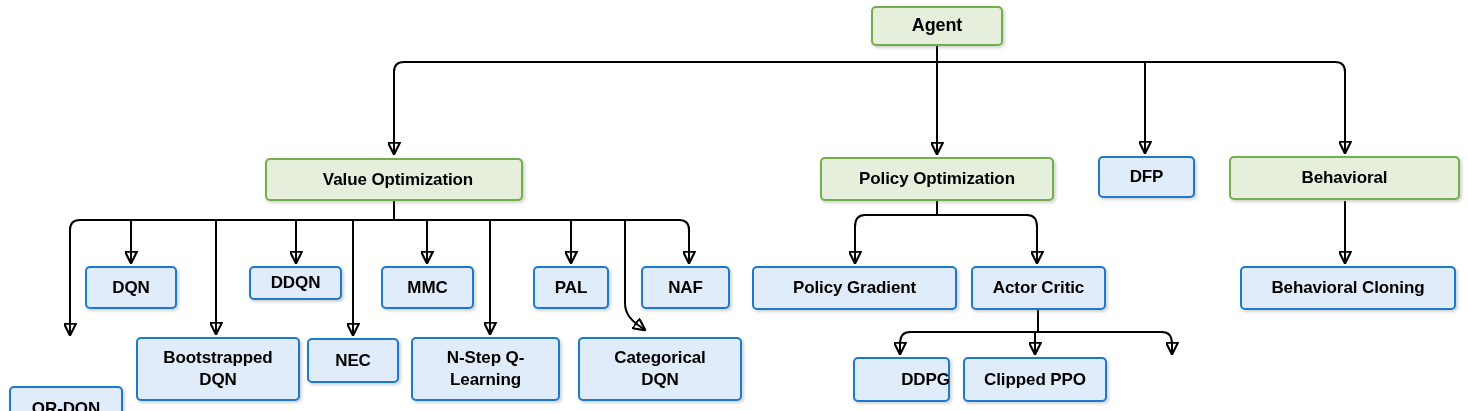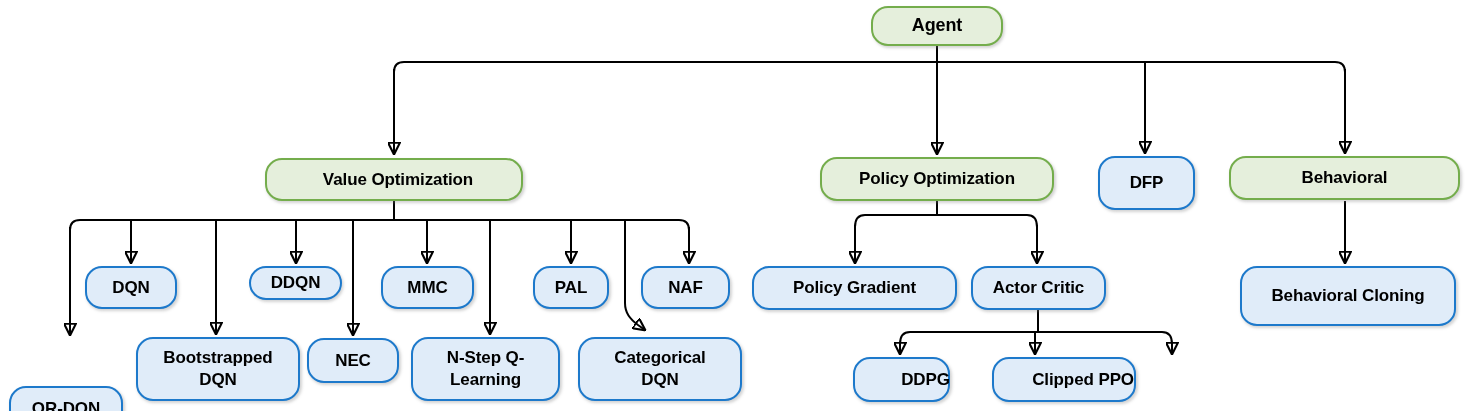--- a/index.html
+++ b/index.html
@@ -11,21 +11,21 @@
     overflow:hidden;
   }
   .connector-layer { position:absolute; left:0; top:0; z-index:0; }
   .connector-layer path { stroke:var(--line, #000); stroke-width:2; fill:none; }
   .node {
     position:absolute; z-index:1;
     display:flex; align-items:center; justify-content:center;
     text-align:center;
     font-weight:bold; font-size:17px; letter-spacing:-0.1px;
     color:var(--text, #000);
-    border-radius:17px;
+    border-radius:5px;
     line-height:1.28;
     box-shadow:1.5px 2px 3px rgba(130,130,130,0.35);
     box-sizing:border-box;
   }
   .green { background:var(--green_fill, #e5efdc); border:2.5px solid var(--green_border, #74ad4c); }
   .blue  { background:var(--blue_fill, #e0ecf9); border:2.5px solid var(--blue_border, #1d79cb); }
   .lg { font-size:18px; }
   .two-line span { display:inline-block; max-width:118px; }
   .two-line.narrow span { max-width:100px; }
 </style>
@@ -77,21 +77,21 @@
   <div class="node green lg" style="left:871px; top:6px; width:132px; height:40px;">
       <span>Agent</span>
     </div>
 
   <div class="node green" style="left:265px; top:158px; width:258px; height:43px;padding-left:8px;">
       <span>Value Optimization</span>
     </div>
   <div class="node green" style="left:820px; top:157px; width:234px; height:44px;">
       <span>Policy Optimization</span>
     </div>
-  <div class="node blue" style="left:1098px; top:156px; width:97px; height:54px;">
+  <div class="node blue" style="left:1098px; top:156px; width:97px; height:42px;">
       <span>DFP</span>
     </div>
   <div class="node green" style="left:1229px; top:156px; width:231px; height:44px;">
       <span>Behavioral</span>
     </div>
 
   <div class="node blue" style="left:85px; top:266px; width:92px; height:43px;">
       <span>DQN</span>
     </div>
   <div class="node blue" style="left:249px; top:266px; width:93px; height:34px;">
@@ -123,24 +123,24 @@
       <span>Categorical DQN</span>
     </div>
 
   <div class="node blue" style="left:752px; top:266px; width:205px; height:44px;">
       <span>Policy Gradient</span>
     </div>
   <div class="node blue" style="left:971px; top:266px; width:135px; height:44px;">
       <span>Actor Critic</span>
     </div>
 
-  <div class="node blue" style="left:1240px; top:266px; width:216px; height:60px;">
+  <div class="node blue" style="left:1240px; top:266px; width:216px; height:44px;">
       <span>Behavioral Cloning</span>
     </div>
 
   <div class="node blue" style="left:853px; top:357px; width:97px; height:45px;padding-left:48px;">
       <span>DDPG</span>
     </div>
-  <div class="node blue" style="left:992px; top:357px; width:144px; height:45px;justify-content:flex-end;">
+  <div class="node blue" style="left:963px; top:357px; width:144px; height:45px;">
       <span>Clipped PPO</span>
     </div>
 
 </div>
 
 </body></html>

